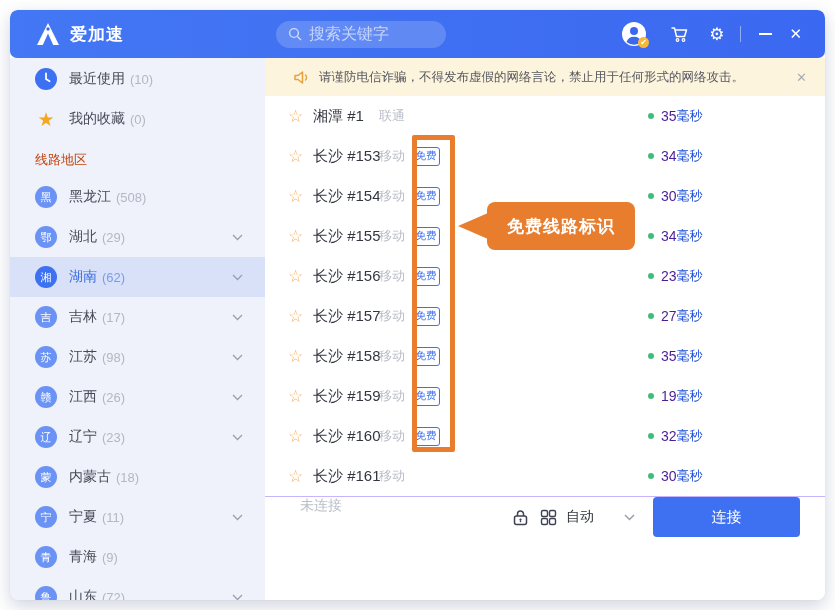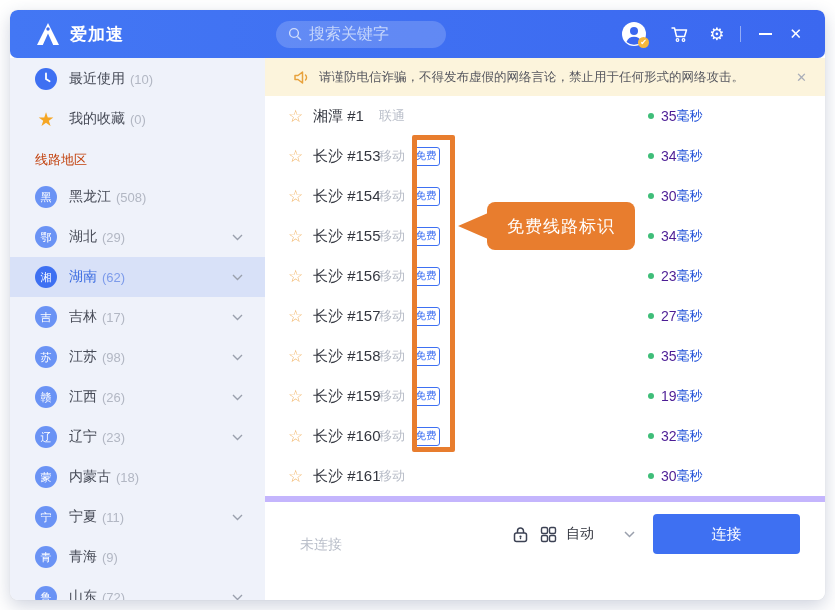--- a/index.html
+++ b/index.html
@@ -70,26 +70,26 @@
   .rlat { margin-left:auto; margin-right:105px; display:flex; align-items:center; width:72px; }
   .rdot { width:6px; height:6px; border-radius:50%; background:#3fbe79; }
   .rms  { margin-left:7px; font-size:14px; color:#4c1d95; }
   .runit{ font-size:13px; color:#1d4ed8;font-family:Liberation Mono, monospace; }
 
   
   .anno-box { position:absolute; left:147px; top:39px; width:43px; height:317px;
               border:5px solid #e87d2e; border-radius:2px; pointer-events:none; }
   .anno-callout { position:absolute; left:222px; top:106px; width:148px; height:48px; background:#e87d2e;
                   border-radius:8px; display:flex; align-items:center; justify-content:center;
-                  color:#fff; font-size:17px; font-weight:normal; letter-spacing:1px; pointer-events:none; }
+                  color:#fff; font-size:17px; font-weight:bold; letter-spacing:1px; pointer-events:none; }
   .anno-arrow { position:absolute; left:193px; top:117px; width:0; height:0; pointer-events:none;
                 border-top:13px solid transparent; border-bottom:13px solid transparent; border-right:30px solid #e87d2e; }
 
   
-  .bottombar { height:58px; border-top:6px solid #c4b5fd; display:flex; align-items:flex-end; padding:0 25px 0 35px; }
+  .bottombar { height:58px; border-top:1px solid #c4b5fd; display:flex; align-items:flex-start; padding:0 25px 0 35px; }
   .bb-status { font-size:14px; color:#b9bec9; }
   .bb-right { margin-left:auto; display:flex; align-items:center; }
   .bb-ico { display:flex; cursor:pointer; }
   .bb-grid { margin-left:9px; }
   .bb-mode { margin-left:8px; font-size:14px; color:#33363f; cursor:pointer; }
   .bb-chev { margin-left:30px; display:flex; cursor:pointer; }
   .connect-btn { margin-left:18px; width:147px; height:40px; background:#3e70f2; border:none; border-radius:4px;
                  color:#fff; font-size:15px; cursor:pointer; font-family:inherit; }
 </style>
 </head>

